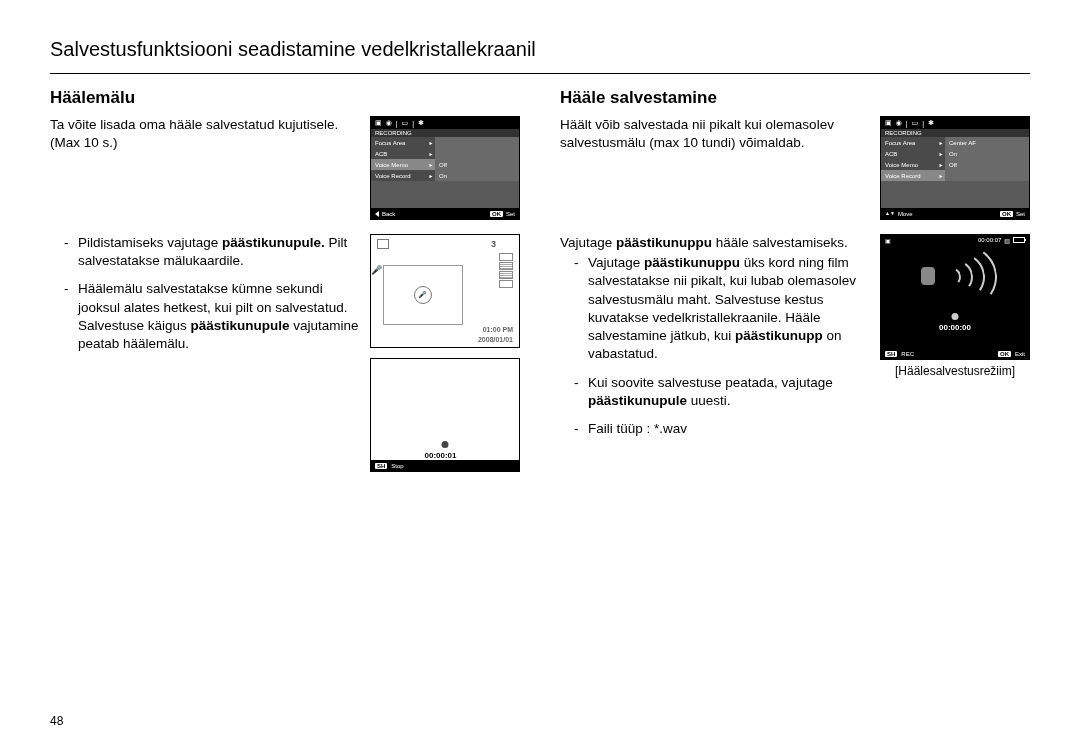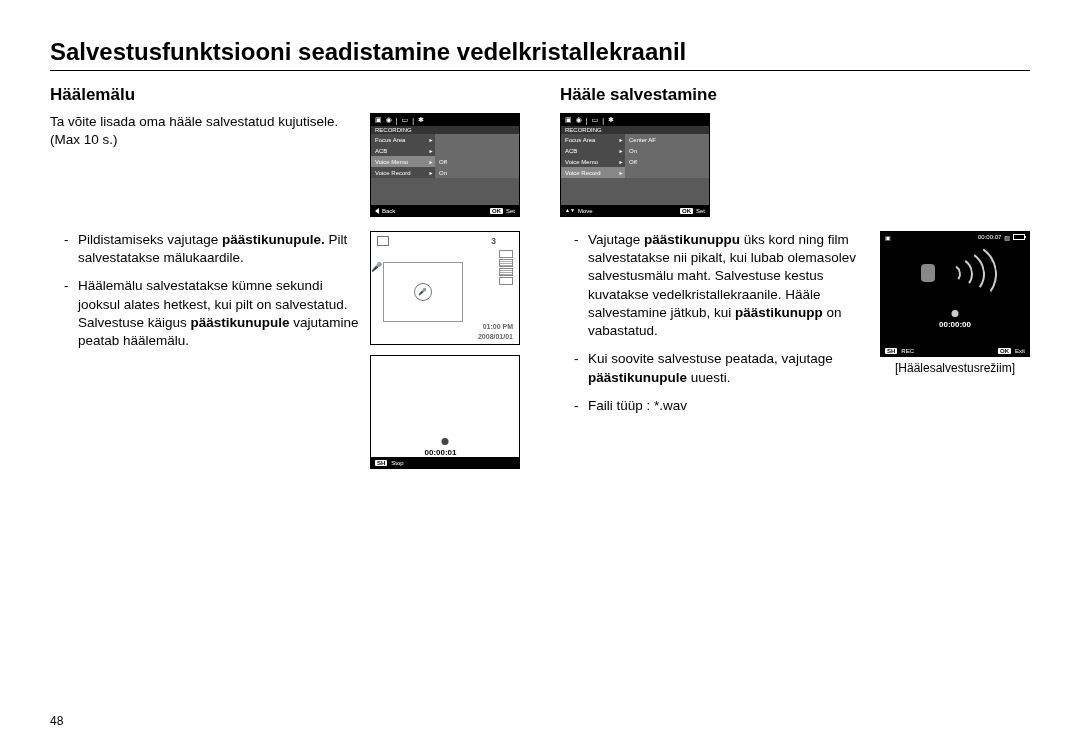--- a/index.html
+++ b/index.html
@@ -6,23 +6,23 @@
   body {
     width: 1080px;
     height: 746px;
     background: #fff;
     font-family: Arial, Helvetica, sans-serif;
     color: #000;
     padding: 38px 50px 20px 50px;
     position: relative;
   }
   .page-title {
-    font-size: 24px;
-    font-weight: bold;
-    margin-bottom: 4px;
+    font-size: 20px;
+    font-weight: normal;
+    margin-bottom: 12px;
   }
   .title-rule {
     border: none;
     border-top: 1px solid #000;
     margin-bottom: 14px;
   }
   .columns {
     display: flex;
     gap: 40px;
   }
@@ -262,20 +262,21 @@
           </div>
         </div>
       </div>
     </div>
   </div>
 
   <div class="col">
     <h2 class="section-h">Hääle salvestamine</h2>
 
     <div class="intro-row">
+      <div class="intro-text">Häält võib salvestada nii pikalt kui olemasolev salvestusmälu (max 10 tundi) võimaldab.</div>
       <div class="lcd">
         <div class="lcd-top">
           <span>▣</span>
           <span>◉</span>
           <span>|</span>
           <span>▭</span>
           <span>|</span>
           <span>✱</span>
         </div>
         <div class="lcd-title">RECORDING</div>
@@ -307,20 +308,21 @@
           <div class="r">
               <span class="okbox">OK</span>
               <span>Set</span>
             </div>
         </div>
       </div>
     </div>
 
     <div class="body-row">
       <div class="body-text">
+        <p>Vajutage <b>päästikunuppu</b> hääle salvestamiseks.</p>
         <ul class="dash">
           <li>Vajutage <b>päästikunuppu</b> üks kord ning film salvestatakse nii pikalt, kui lubab olemasolev salvestusmälu maht. Salvestuse kestus kuvatakse vedelkristallekraanile. Hääle salvestamine jätkub, kui <b>päästikunupp</b> on vabastatud.</li>
           <li>Kui soovite salvestuse peatada, vajutage <b>päästikunupule</b> uuesti.</li>
           <li>Faili tüüp : *.wav</li>
         </ul>
       </div>
       <div class="right-stack">
         <div class="lcd4">
           <div class="top">
             <span>▣</span>

